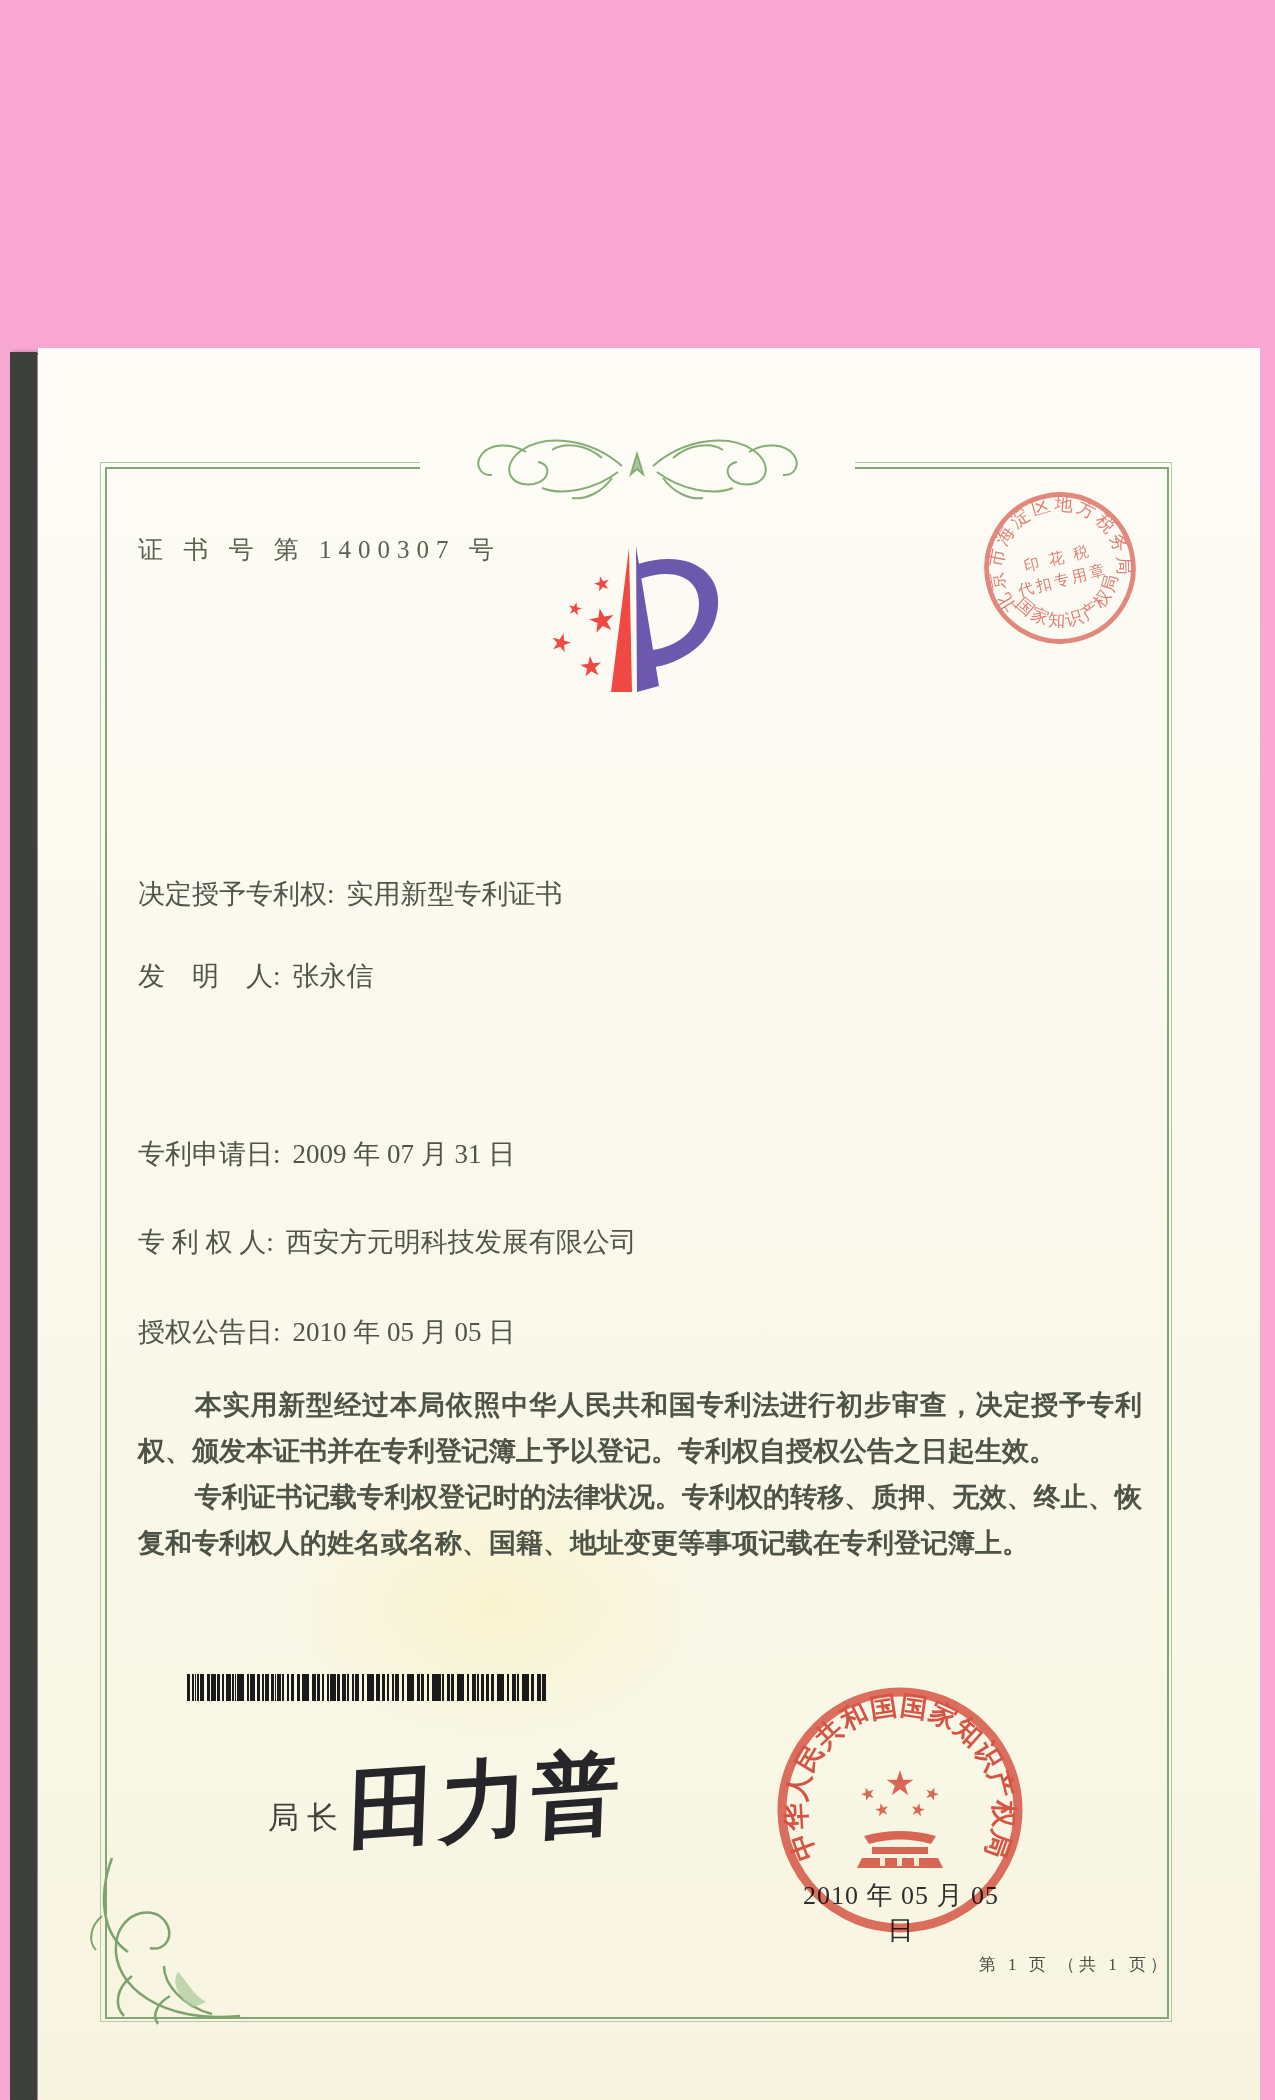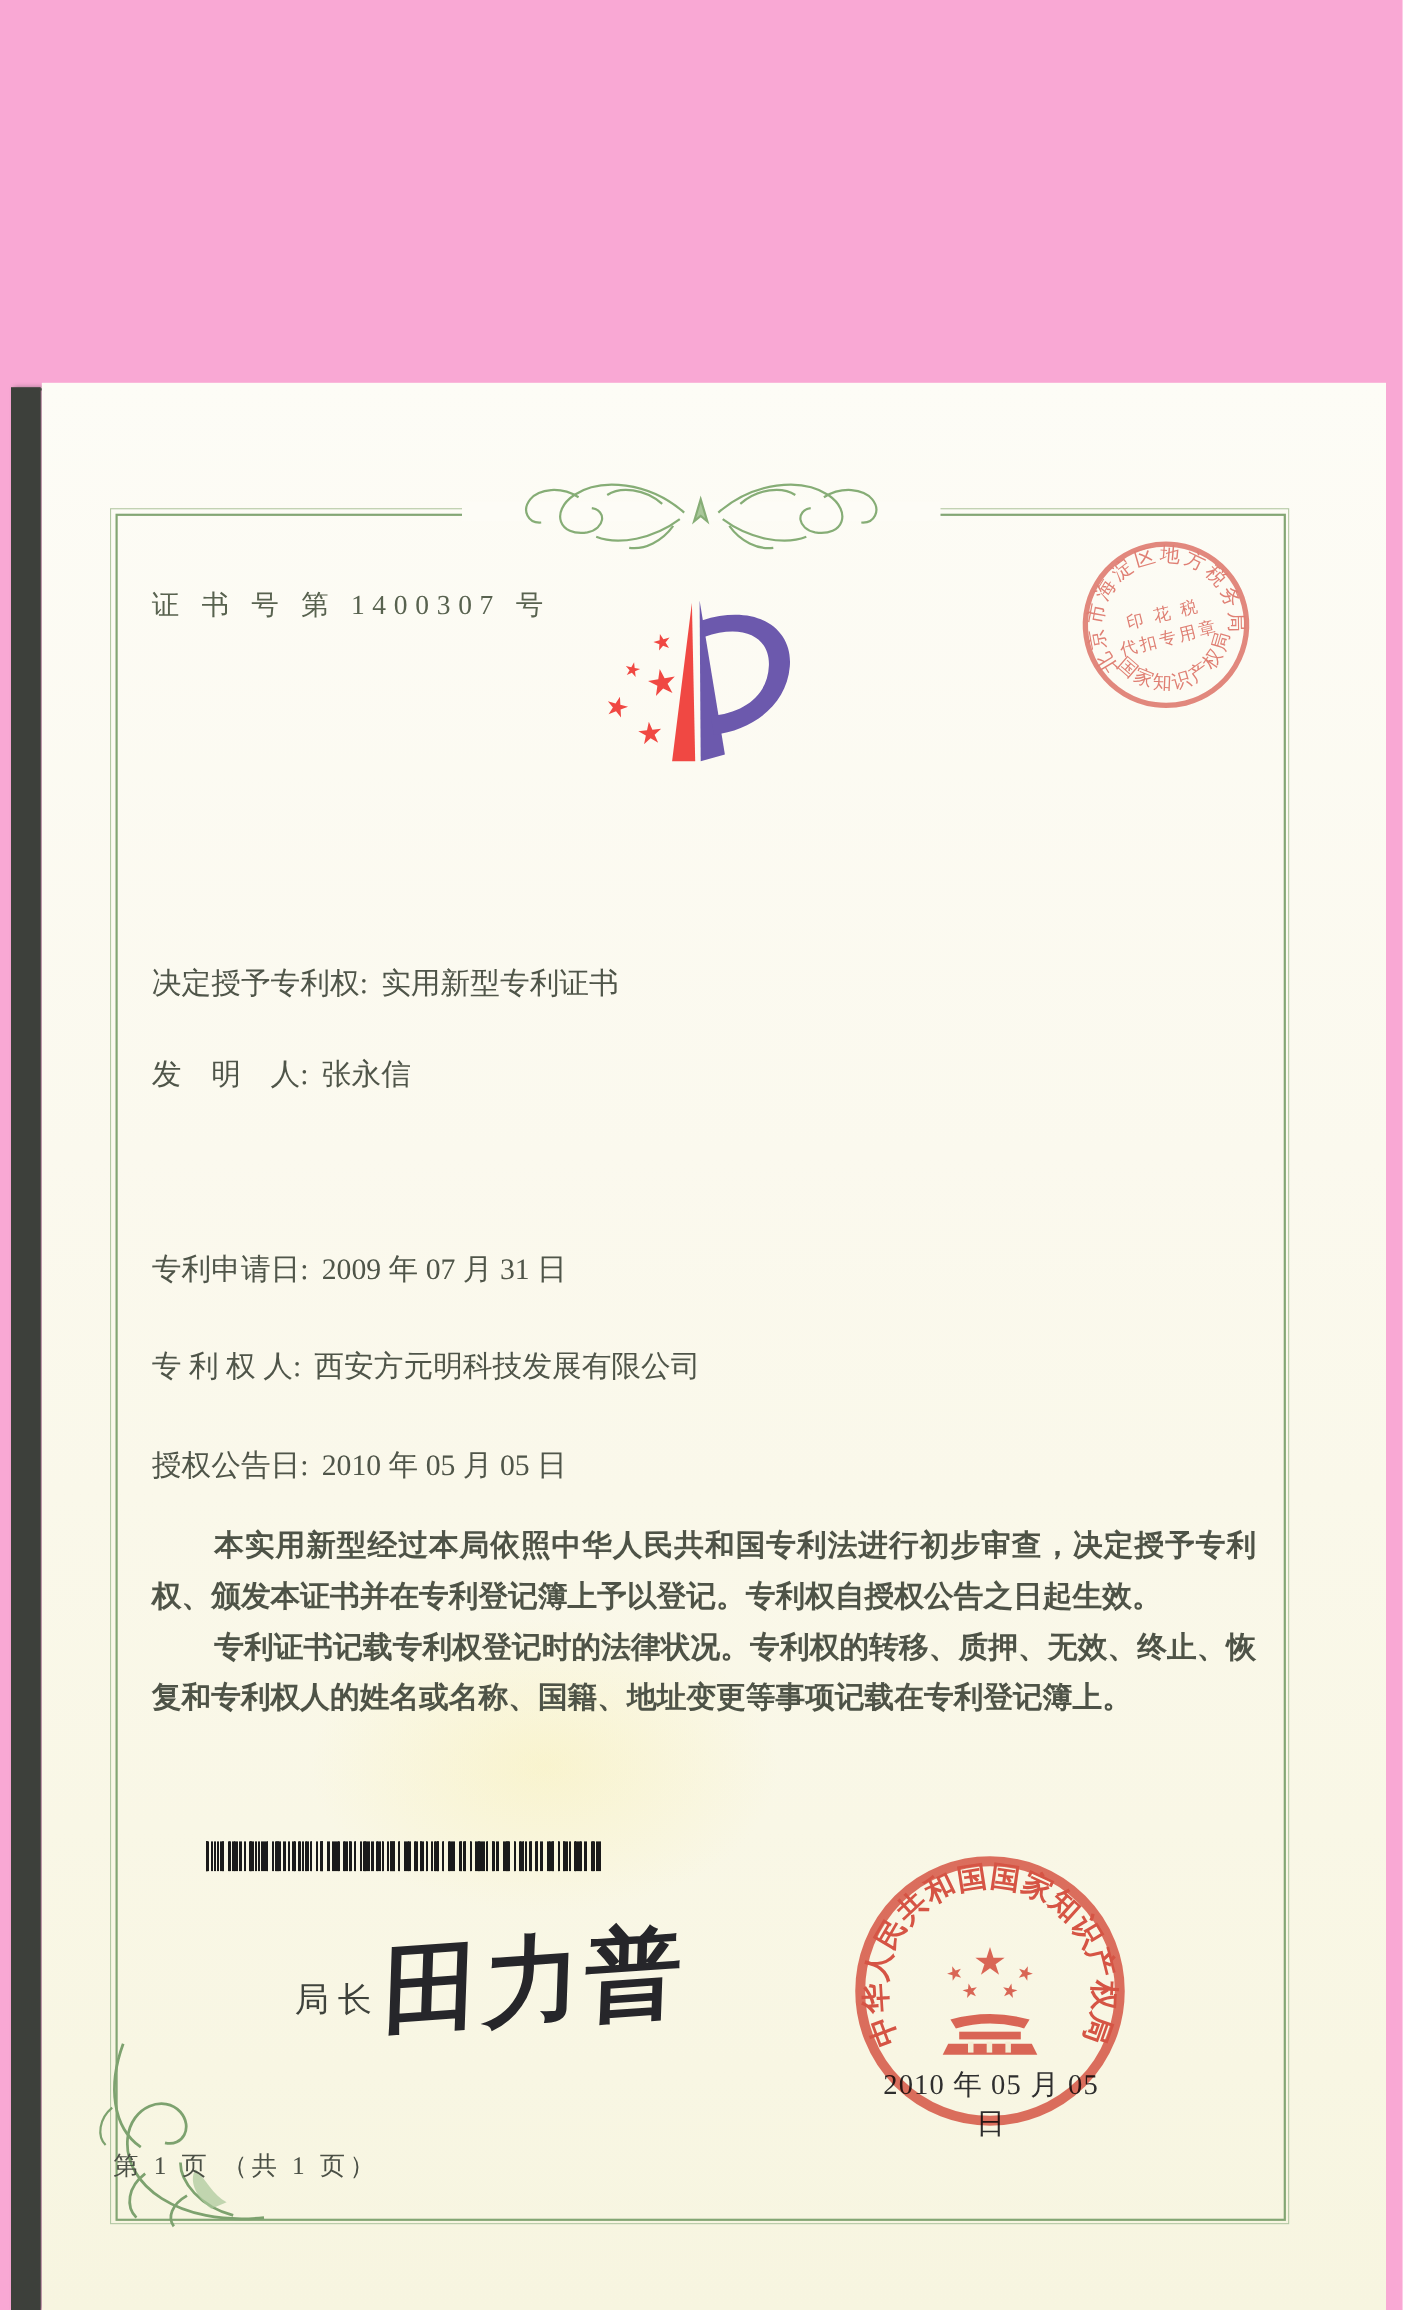--- a/index.html
+++ b/index.html
@@ -34,22 +34,22 @@
            repeating-linear-gradient(90deg,#1a1a1a 0 2px,rgba(0,0,0,0) 2px 21px);}
   .director{position:absolute;left:268px;top:1797px;font-size:31px;letter-spacing:8px;color:#3f433c;}
   .signature{position:absolute;left:348px;top:1742px;font-size:88px;color:#26262a;
          transform:rotate(-4deg) skewX(-6deg);letter-spacing:4px;font-weight:bold;}
   .seal-date{position:absolute;left:788px;top:1878px;width:226px;text-align:center;
          font-size:26px;letter-spacing:1px;color:#2e2e2e;z-index:1;}
   .office-seal{position:absolute;left:770px;top:1680px;width:260px;height:260px;
          mix-blend-mode:multiply;opacity:.92;z-index:2;}
   .tax-stamp{position:absolute;left:978px;top:486px;width:164px;height:164px;
          transform:rotate(-14deg);opacity:.85;mix-blend-mode:multiply;}
-  .footer{position:absolute;left:103px;top:1953px;width:1068px;text-align:left;
-         font-size:23px;letter-spacing:4px;color:#4a4f45;}
+  .footer{position:absolute;left:103px;top:1953px;width:1068px;text-align:right;
+         font-size:17px;letter-spacing:4px;color:#4a4f45;}
   .ornament-top{position:absolute;left:350px;top:420px;width:575px;height:95px;}
   .flourish-bl{position:absolute;left:72px;top:1856px;width:175px;height:172px;}
   .logo{position:absolute;left:525px;top:542px;width:215px;height:172px;}
   
   .seal-ring-text{font-size:27px;letter-spacing:1px;fill:#d8483d;font-weight:bold;
          font-family:"Liberation Serif","DejaVu Serif",serif;}
   .stamp-arc-top{font-size:19px;letter-spacing:3px;fill:#dd6b61;
          font-family:"Liberation Serif","DejaVu Serif",serif;}
   .stamp-arc-bottom{font-size:18px;letter-spacing:2px;fill:#dd6b61;
          font-family:"Liberation Serif","DejaVu Serif",serif;}

